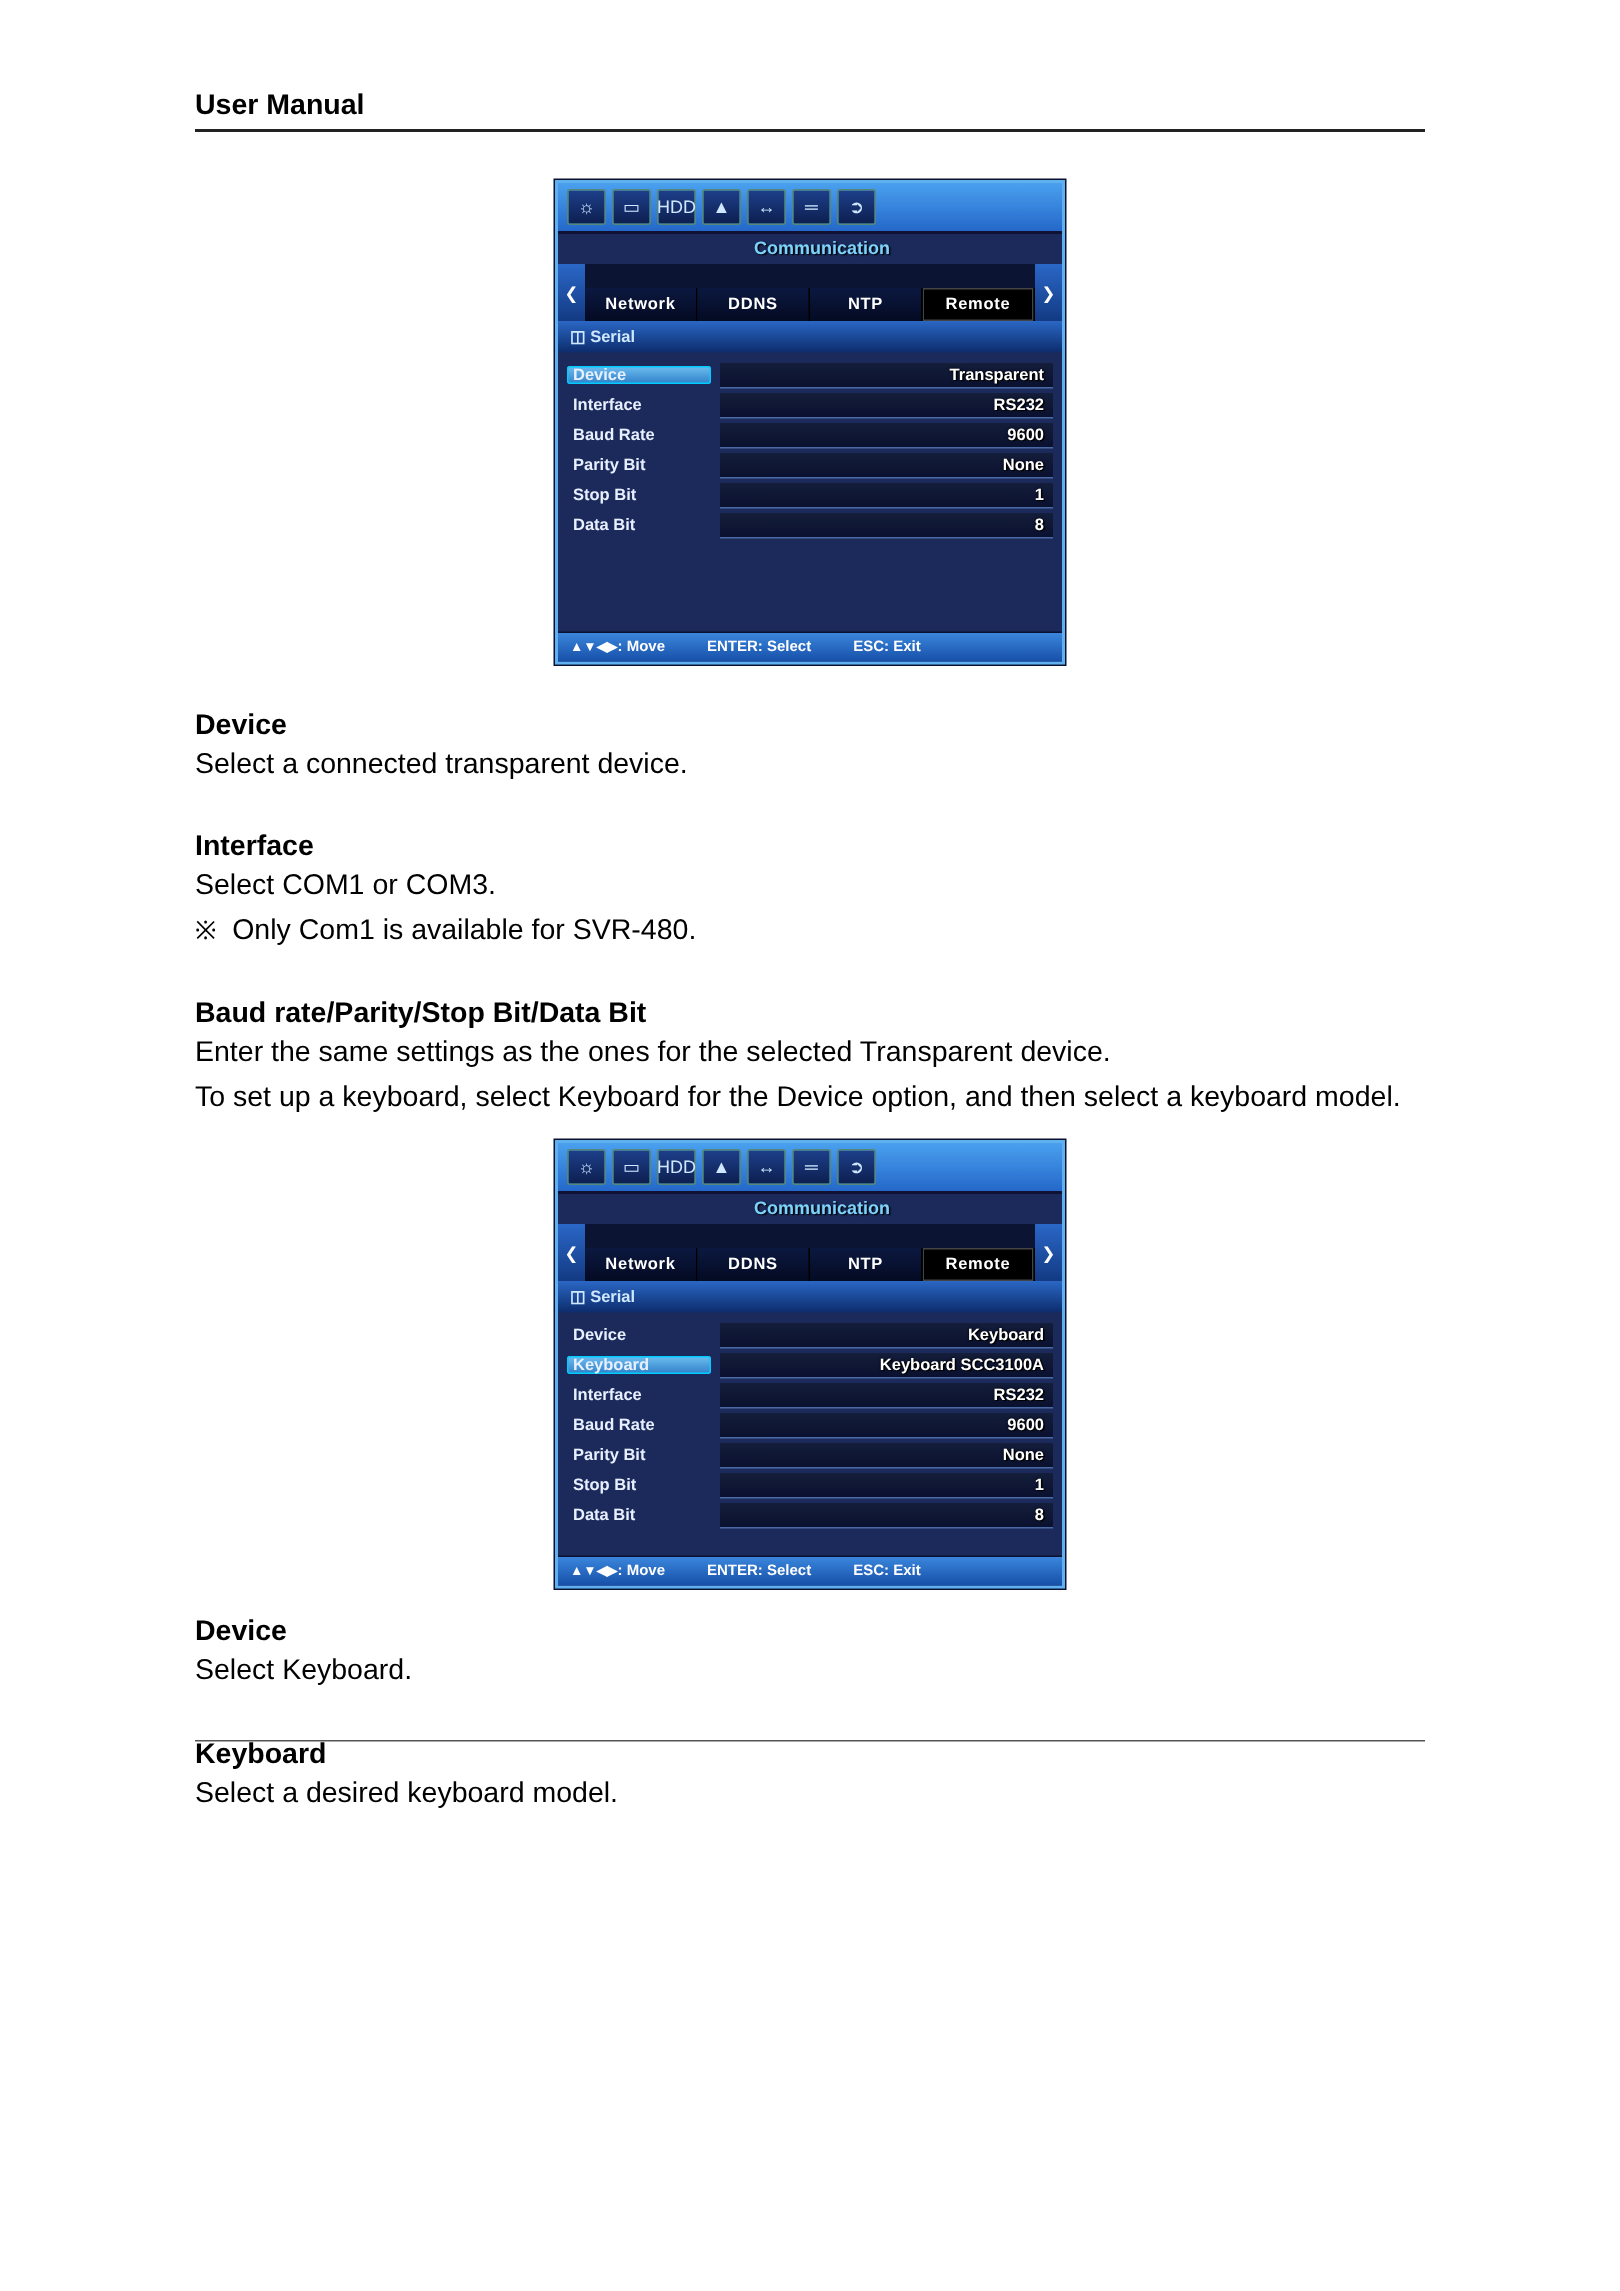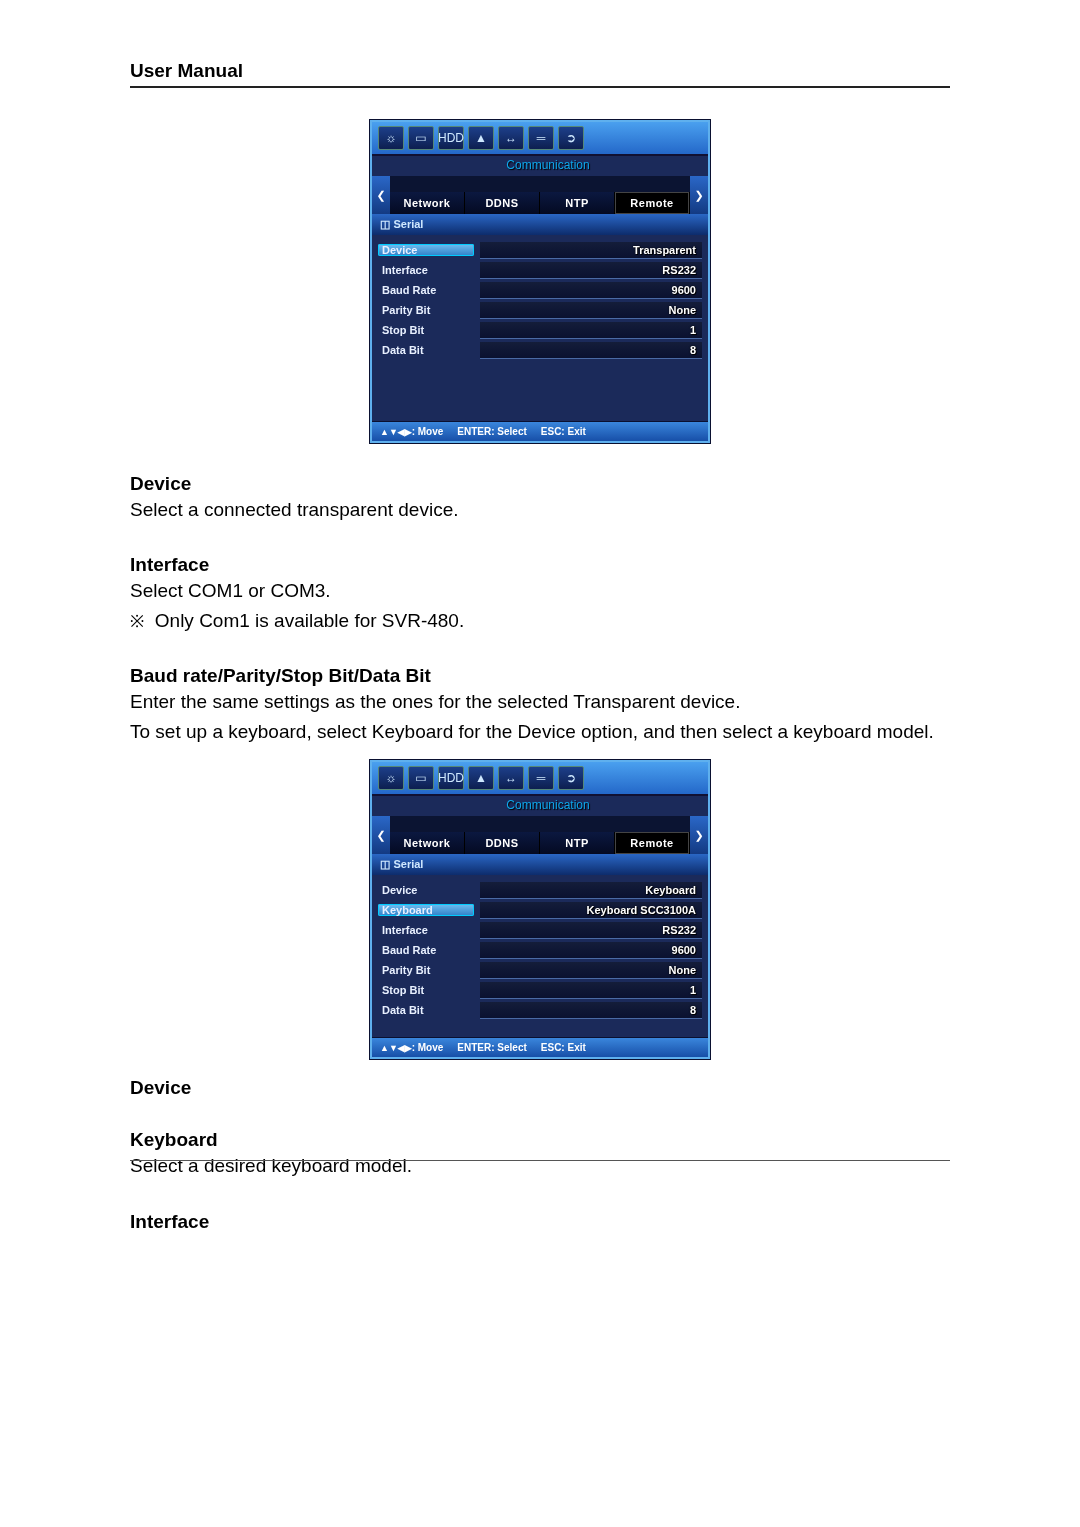--- a/index.html
+++ b/index.html
@@ -11,32 +11,32 @@
 
   .body-text { font-size:19px; line-height:1.55; }
   .term { font-weight:bold; font-size:19px; margin-top:30px; }
   .sect-heading { font-weight:bold; font-size:19px; margin-top:34px; }
   .sect-num { display:inline-block; width:115px; }
   .note-sym { font-size:17px; }
 
   .dvr { width:336px; background:#1b2a5a; border:2px solid #5fb0ee; margin:0 auto; box-shadow:0 0 0 1px #0a1030; font-family:"Arial", sans-serif; }
   .dvr-toolbar { background:linear-gradient(#4aa0ef,#2468c9); display:flex; gap:4px; padding:4px 6px; border-bottom:2px solid #113; }
   .dvr-toolbar .ico { width:24px; height:22px; background:linear-gradient(#1d3f8a,#0d1f50); border:1px solid #587; display:flex; align-items:center; justify-content:center; color:#cfe8ff; font-size:12px; border-radius:2px; }
-  .dvr-title { text-align:center; color:#0ea5e9; font-size:12px; font-weight:normal; padding:2px 0 4px 16px; text-shadow:1px 1px 1px #000; }
+  .dvr-title { text-align:center; color:#7dd3fc; font-size:12px; font-weight:bold; padding:2px 0 4px 16px; text-shadow:1px 1px 1px #000; }
   .dvr-tabs { display:flex; align-items:stretch; background:#0b1432; }
   .dvr-tabs .arrow { width:18px; background:linear-gradient(#2a67c7,#133a83); color:#fff; display:flex; align-items:center; justify-content:center; font-size:11px; }
   .dvr-tabs .tab { flex:1; text-align:center; color:#fff; font-size:11px; font-weight:bold; padding:5px 0; background:linear-gradient(#0b1840,#040a22); border-right:1px solid #000; letter-spacing:0.5px;margin-top:16px; }
   .dvr-tabs .tab.active { background:linear-gradient(#000,#000); box-shadow:inset 0 0 0 1px #444; }
   .dvr-section { background:linear-gradient(#2a67c5,#0d2c6c); color:#cfe8ff; font-size:11px; padding:4px 8px; font-weight:bold; }
   .dvr-body { padding:4px 6px 60px 6px; }
   .dvr-row { display:flex; align-items:center; margin:2px 0; height:18px; }
   .dvr-label { flex:0 0 92px; color:#e8f0ff; font-size:11px; font-weight:bold; padding-left:4px; }
   .dvr-label.hl { background:linear-gradient(#6fbff1,#2f7fc8); border-radius:2px; box-shadow:0 0 0 1px #0cf inset; }
   .dvr-value { flex:1; text-align:right; color:#fff; font-size:11px; font-weight:bold; padding-right:6px; background:linear-gradient(#141d3a,#0a1130); margin-left:6px; height:16px; display:flex; align-items:center; justify-content:flex-end; border-bottom:1px solid #4a6aa5; text-shadow:0 0 2px #000, 1px 1px 0 #000;padding-left:28px; }
-  .dvr-footer { background:linear-gradient(#3a86dc,#174fa8); color:#fff; font-size:10px; display:flex; gap:14px; padding:4px 8px; border-top:1px solid #0a1030; font-weight:bold; }
+  .dvr-footer { background:linear-gradient(#3a86dc,#174fa8); color:#fff; font-size:10px; display:flex; gap:28px; padding:4px 8px; border-top:1px solid #0a1030; font-weight:bold; }
   .arrow-keys { display:inline-flex; gap:1px; font-size:9px; }
 
   .screenshot-block { margin-bottom:18px; }
 </style>
 </head>
 <body>
 
 <div class="page">
 
   <div class="header-title">User Manual</div>
@@ -168,20 +168,21 @@
         </div>
       <div class="dvr-footer">
         <span><span class="arrow-keys">▲▼◀▶</span><span>: Move</span></span>
         <span>ENTER: Select</span>
         <span>ESC: Exit</span>
       </div>
     </div>
   </div>
 
   <div class="term" style="margin-top:16px;">Device</div>
+  <div class="body-text">Select Keyboard.</div>
 
   <div class="term">Keyboard</div>
   <div class="body-text">Select a desired keyboard model.</div>
 
   <div class="term">Interface</div>
 
   <hr class="footer-rule">
 </div>
 
 </body></html>

